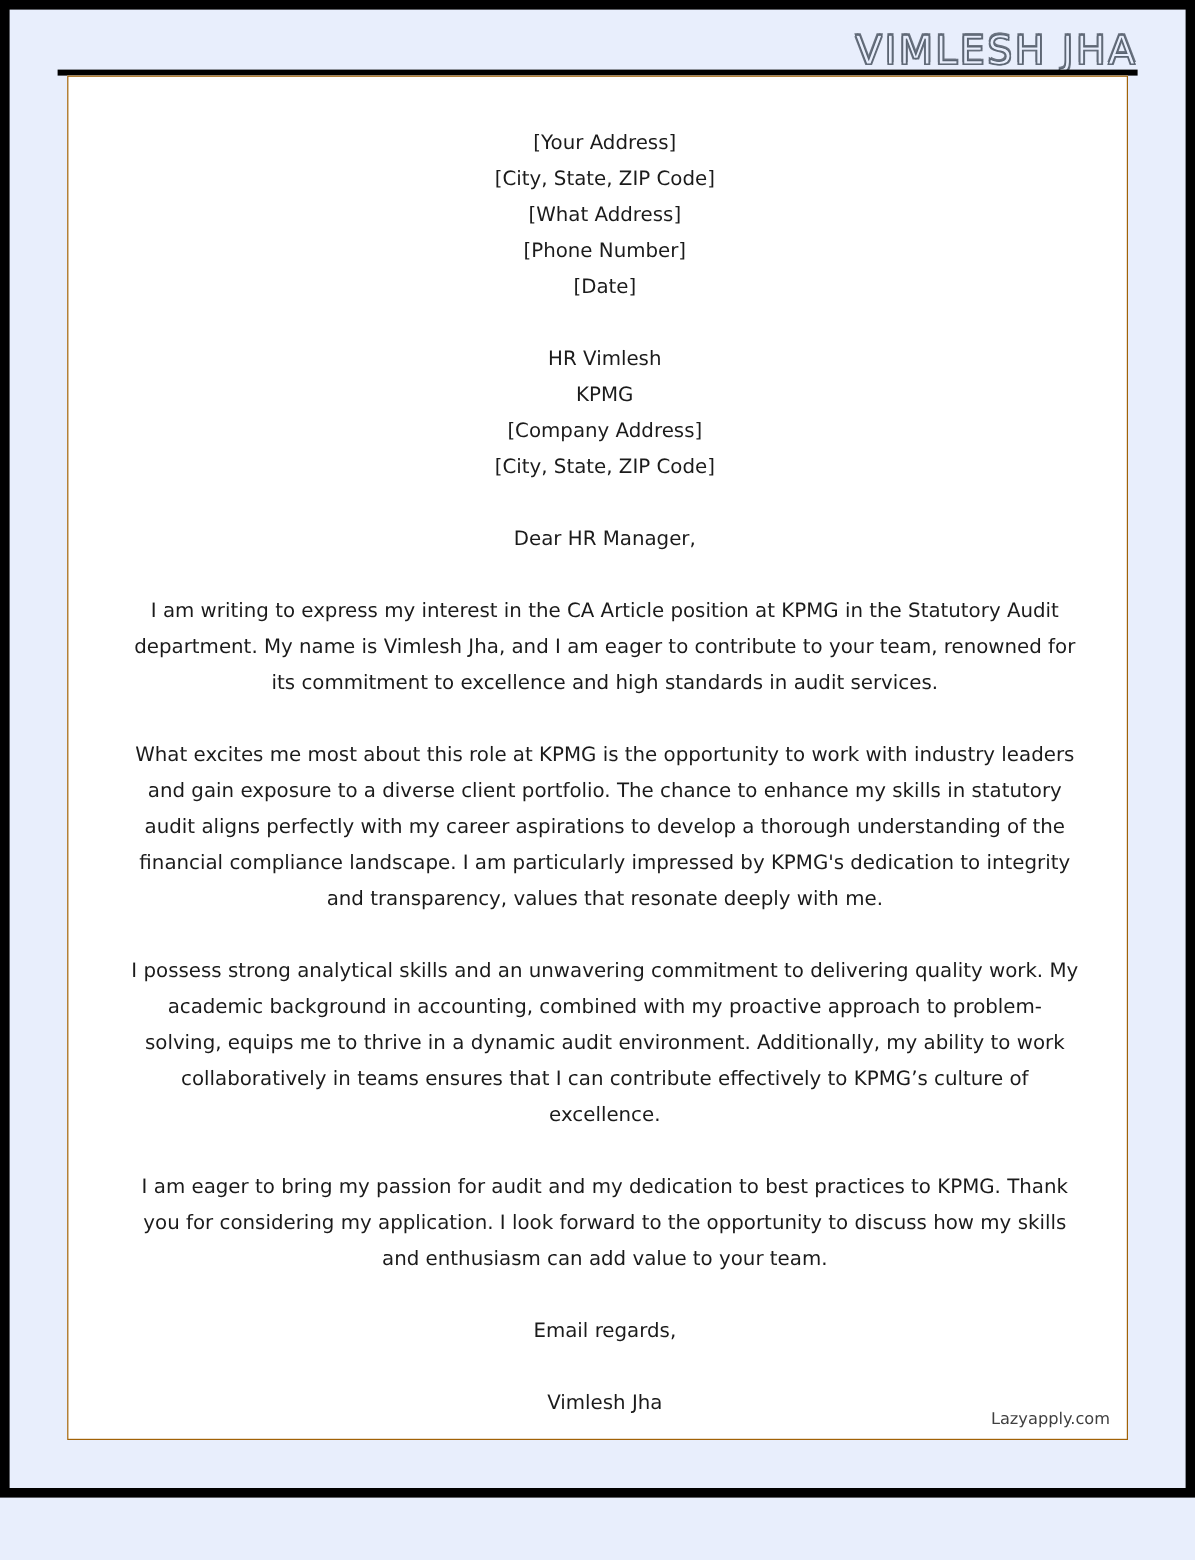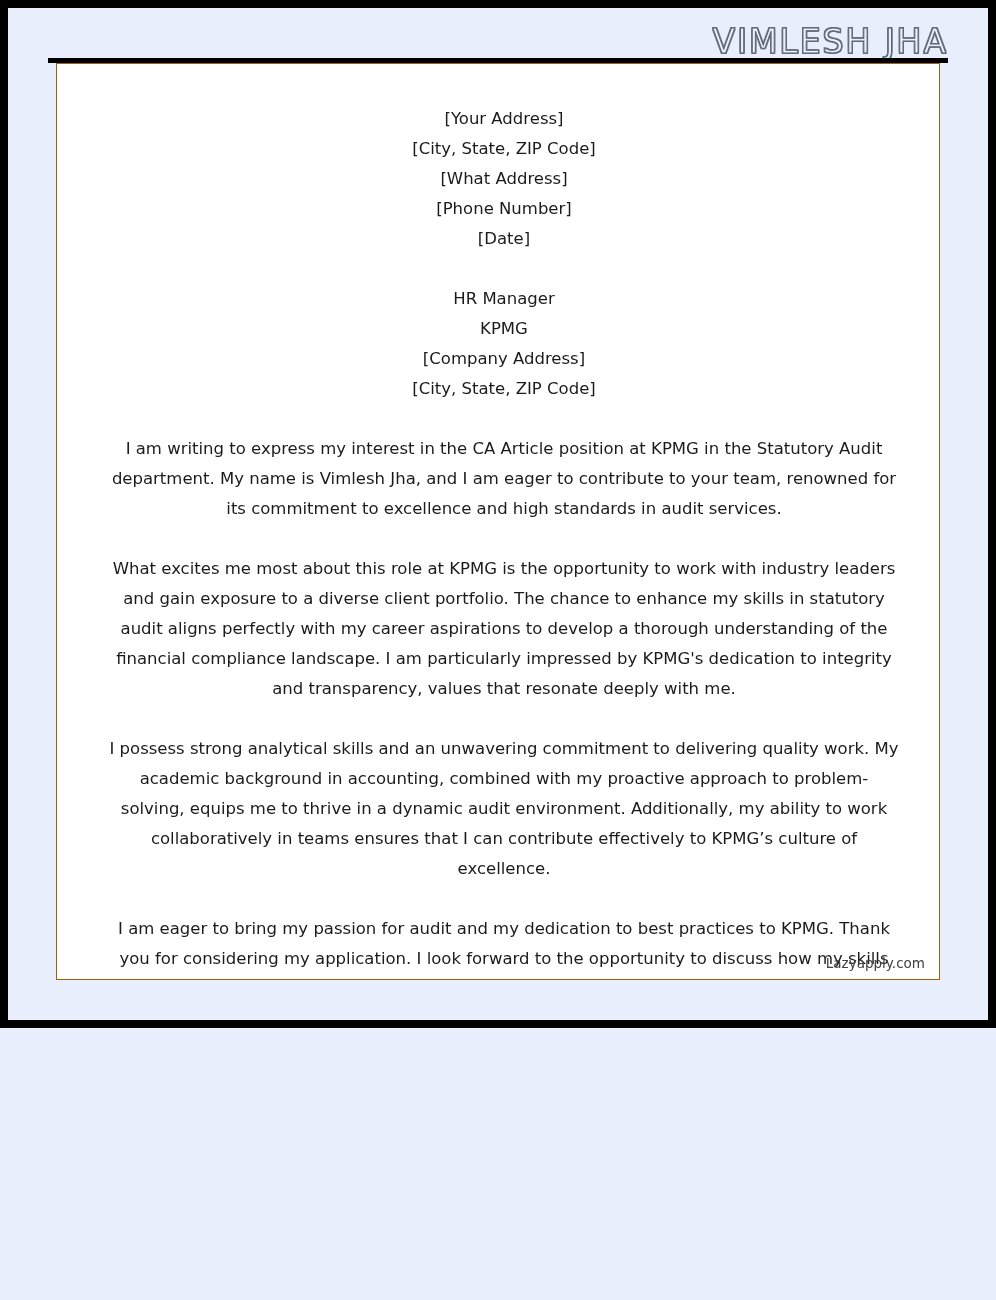--- a/index.html
+++ b/index.html
@@ -9,21 +9,21 @@
   body {
     width: 996px;
     height: 1300px;
     background: #e8eefc;
     font-family: "DejaVu Sans", sans-serif;
     overflow: hidden;
   }
   .page {
     position: relative;
     width: 996px;
-    height: 1028px;
+    height: 1248px;
     box-sizing: border-box;
     border-left: 8px solid #000;
     border-right: 8px solid #000;
     border-top: 8px solid #000;
     border-bottom: 8px solid #000;
     background: #e8eefc;
   }
   .header-name {
     position: absolute;
     top: 14px;
@@ -105,26 +105,27 @@
 
       <div class="block">
         <div class="line">[Your Address]</div>
         <div class="line">[City, State, ZIP Code]</div>
         <div class="line">[What Address]</div>
         <div class="line">[Phone Number]</div>
         <div class="line">[Date]</div>
       </div>
 
       <div class="block">
-        <div class="line">HR Manager</div>
+        <div class="line">HR Vimlesh</div>
         <div class="line">KPMG</div>
         <div class="line">[Company Address]</div>
         <div class="line">[City, State, ZIP Code]</div>
       </div>
 
+      <div class="block">Dear HR Manager,</div>
 
       <div class="block para">I am writing to express my interest in the CA Article position at KPMG in the Statutory Audit department. My name is Vimlesh Jha, and I am eager to contribute to your team, renowned for its commitment to excellence and high standards in audit services.</div>
       <div class="block para">What excites me most about this role at KPMG is the opportunity to work with industry leaders and gain exposure to a diverse client portfolio. The chance to enhance my skills in statutory audit aligns perfectly with my career aspirations to develop a thorough understanding of the financial compliance landscape. I am particularly impressed by KPMG's dedication to integrity and transparency, values that resonate deeply with me.</div>
       <div class="block para">I possess strong analytical skills and an unwavering commitment to delivering quality work. My academic background in accounting, combined with my proactive approach to problem-solving, equips me to thrive in a dynamic audit environment. Additionally, my ability to work collaboratively in teams ensures that I can contribute effectively to KPMG’s culture of excellence.</div>
       <div class="block para">I am eager to bring my passion for audit and my dedication to best practices to KPMG. Thank you for considering my application. I look forward to the opportunity to discuss how my skills and enthusiasm can add value to your team.</div>
 
       <div class="block">Email regards,</div>
 
       <div class="block tight">Vimlesh Jha</div>
       <div class="line date-line">07-09-2025</div>

